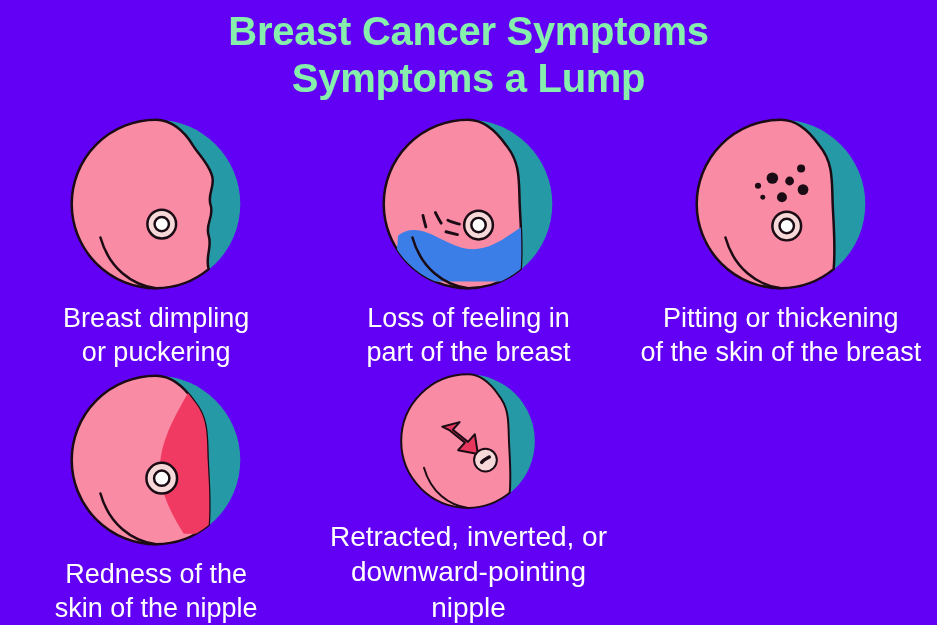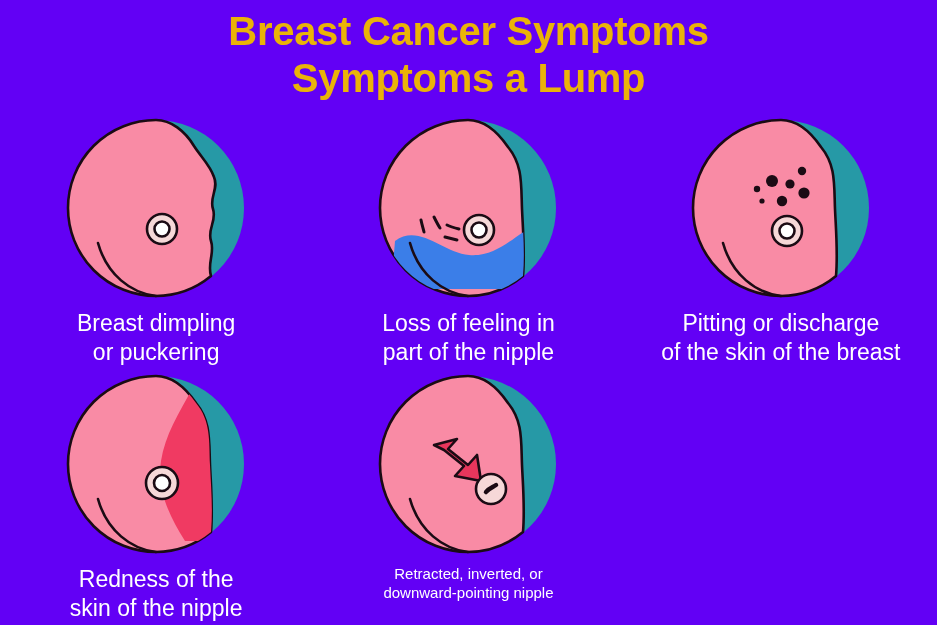--- a/index.html
+++ b/index.html
@@ -6,44 +6,44 @@
   body{
     width:937px;height:625px;overflow:hidden;
     background:#6200F5;
     font-family:"Liberation Sans", sans-serif;
     -webkit-font-smoothing:antialiased;
   }
   .page{position:relative;width:937px;height:625px;}
 
   .title{
     position:absolute;left:0;top:8px;width:937px;
-    text-align:center;color:#eab308;
+    text-align:center;color:#86efac;
     font-size:40px;font-weight:bold;line-height:1.18;
     letter-spacing:-0.3px;
   }
   .title .l2{display:block;}
 
   .grid{
     position:absolute;left:0;top:113px;width:937px;height:512px;
     display:grid;
     grid-template-columns:repeat(3,1fr);
     grid-template-rows:repeat(2,256px);
   }
   .cell{
     position:relative;
     display:flex;flex-direction:column;align-items:center;
   }
   .art{width:190px;height:190px;display:block;}
   .caption{
     margin-top:6px;
     text-align:center;color:#FFFFFF;
-    font-size:23px;line-height:1.26;
+    font-size:27px;line-height:1.26;
     white-space:pre-line;
   }
-  .cell.wide .caption{font-size:15px;}
+  .cell.wide .caption{font-size:28px;}
 </style>
 </head>
 <body>
 
 <div class="page">
 
   <div class="title">
     <span>Breast Cancer Symptoms</span>
     <span class="l2">Symptoms a Lump</span>
   </div>
@@ -88,21 +88,21 @@
           <path d="M61 104 C63 108 65 112 67 115"></path>
           <path d="M74 112 C78 114 82 115 86 116"></path>
           <path d="M72 124 C76 125 80 126 84 127"></path>
         </g>
         <g>
           <circle cx="106" cy="117" r="15" fill="#F6D8D8" stroke="#1B0B14" stroke-width="2.6"></circle>
           <circle cx="106" cy="117" r="7.5" fill="#FFFFFF" stroke="#1B0B14" stroke-width="2.6"></circle>
         </g>
       </svg>
       <div class="caption">Loss of feeling in
-part of the nipple</div>
+part of the breast</div>
     </div>
 
 
     <div class="cell">
       <svg class="art" viewBox="0 0 190 190">
         <circle cx="95" cy="95" r="88" fill="#2699A6"></circle>
         <path d="M95 7 A88 88 0 0 0 95 183 A88 88 0 0 0 150 163
                  C152 140 150 118 149 96 C148 72 150 52 135 34
                  C124 18 110 7 95 7 Z" fill="#F98BA5" stroke="#1B0B14" stroke-width="2.6" stroke-linejoin="round"></path>
         <path d="M37 130 C46 162 70 180 95 183" fill="none" stroke="#1B0B14" stroke-width="2.6" stroke-linecap="round"></path>
@@ -113,21 +113,21 @@
           <circle cx="116" cy="58" r="4.2"></circle>
           <circle cx="96" cy="88" r="5.2"></circle>
           <circle cx="118" cy="80" r="5.6"></circle>
           <circle cx="76" cy="88" r="2.6"></circle>
         </g>
         <g>
           <circle cx="101" cy="118" r="15" fill="#F6D8D8" stroke="#1B0B14" stroke-width="2.6"></circle>
           <circle cx="101" cy="118" r="7.5" fill="#FFFFFF" stroke="#1B0B14" stroke-width="2.6"></circle>
         </g>
       </svg>
-      <div class="caption">Pitting or discharge
+      <div class="caption">Pitting or thickening
 of the skin of the breast</div>
     </div>
 
     <div class="cell">
       <svg class="art" viewBox="0 0 190 190">
         <circle cx="95" cy="95" r="88" fill="#2699A6"></circle>
         <path d="M95 7 A88 88 0 0 0 95 183 A88 88 0 0 0 150 163
                  C152 140 150 118 149 96 C148 72 150 52 135 34
                  C124 18 110 7 95 7 Z" fill="#F98BA5" stroke="#1B0B14" stroke-width="2.6" stroke-linejoin="round"></path>
         <clipPath id="clip5">

